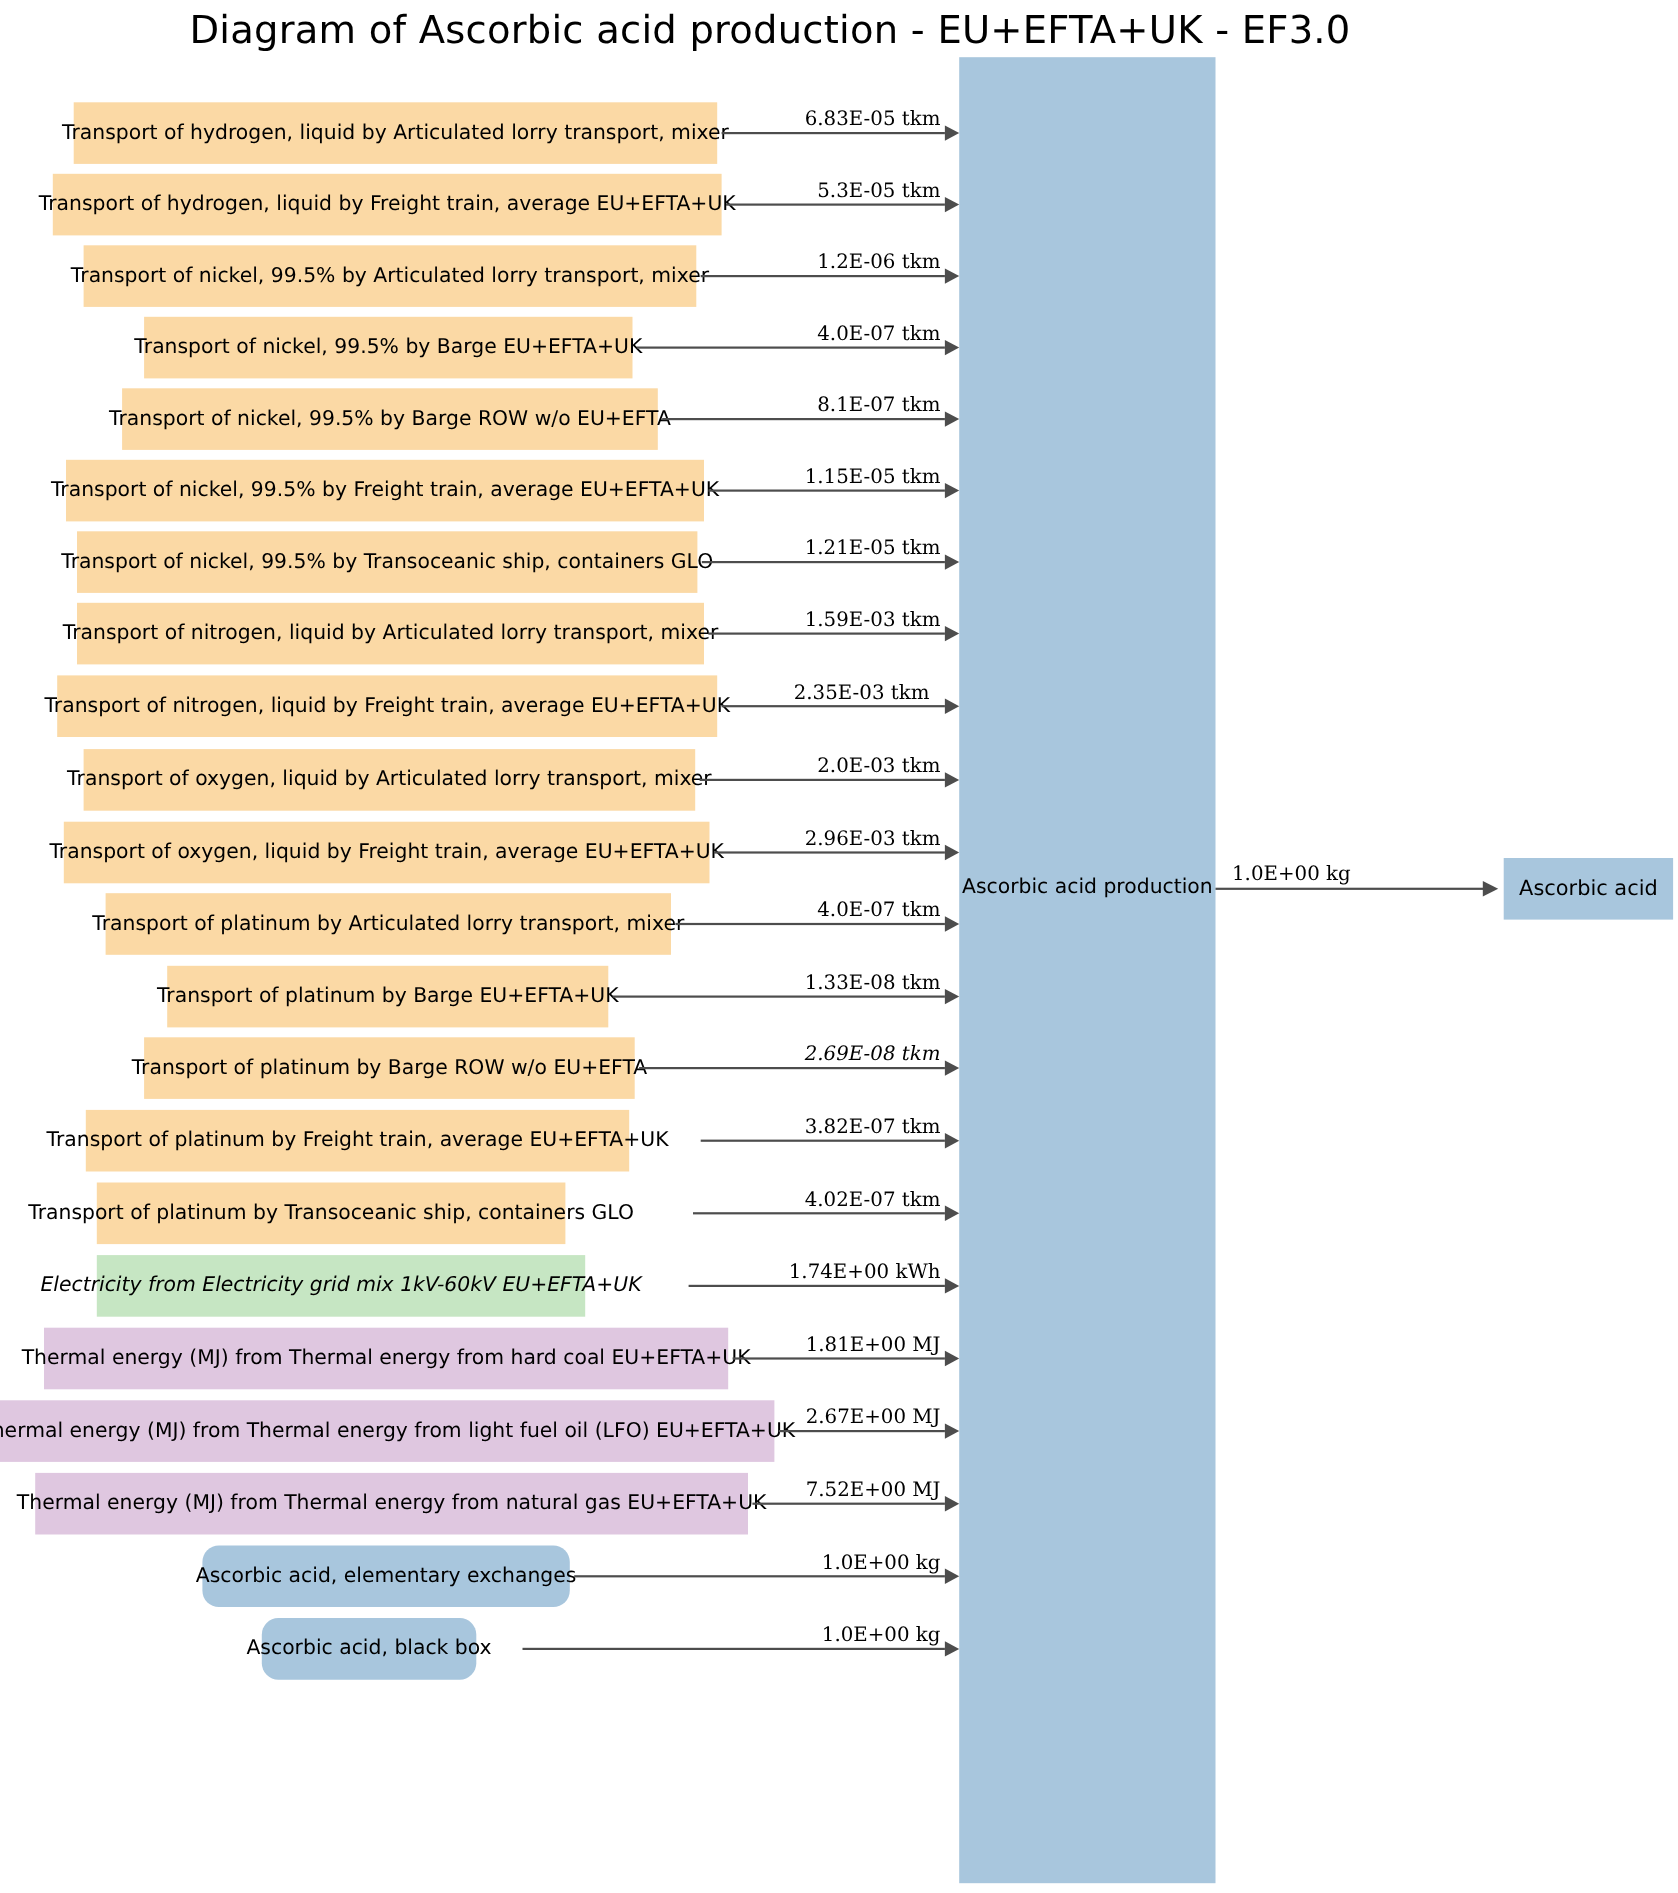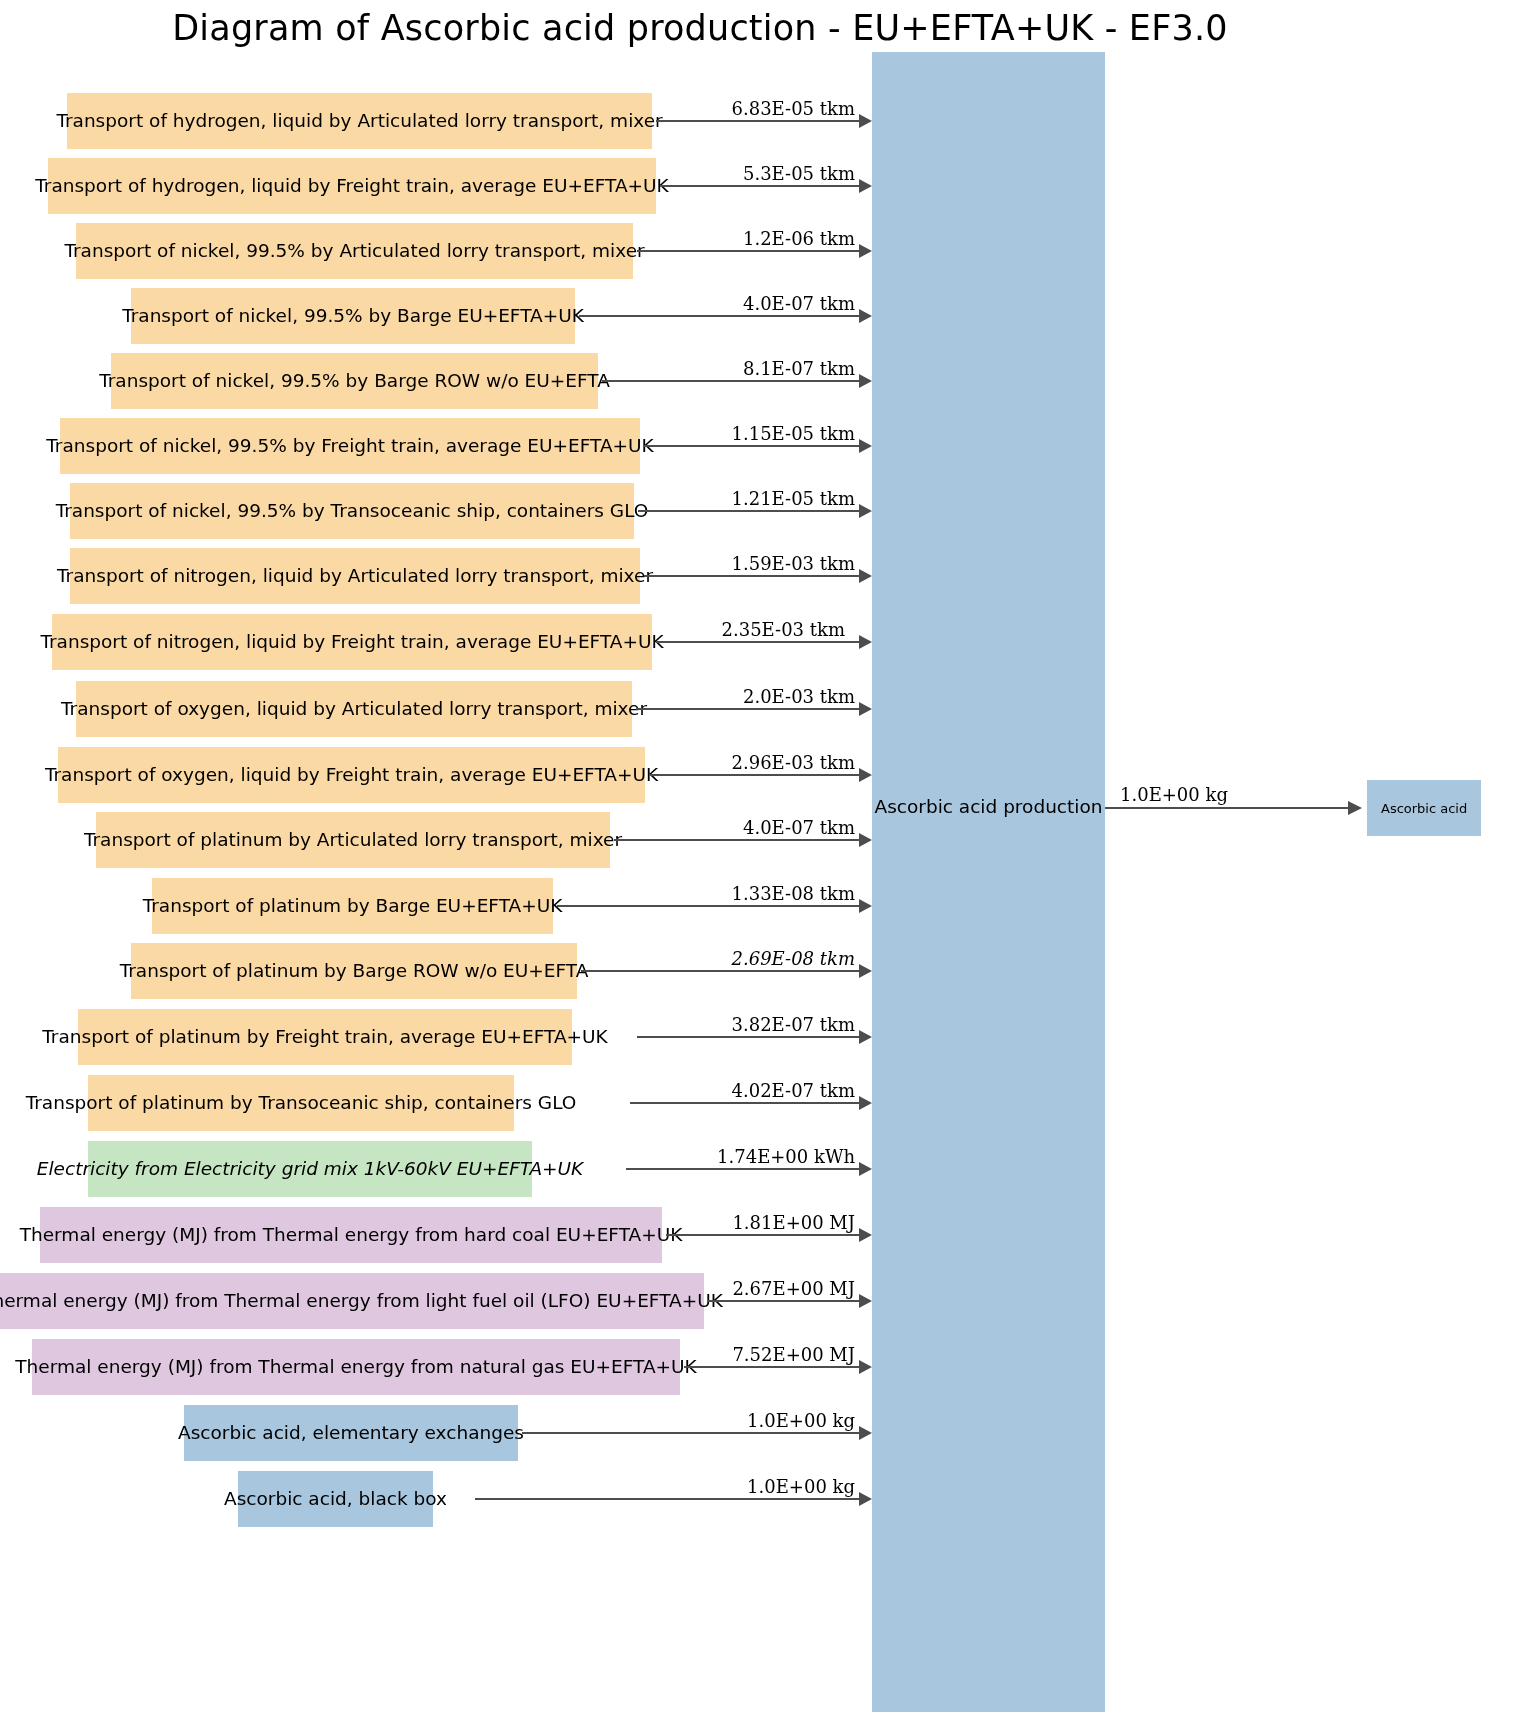--- a/index.html
+++ b/index.html
@@ -67,21 +67,21 @@
     padding: 0 13px;
     font-size: 18.5px;
     line-height: 1.1;
     color: #000000;
     white-space: nowrap;
     font-family: "DejaVu Sans", sans-serif;
   }
   .node-box.cat-transport { background: #fbd9a5; }
   .node-box.cat-electricity { background: #c6e6c3; }
   .node-box.cat-thermal { background: #dfc7e0; }
-  .node-box.cat-product { background: #a8c6dd; }
+  .node-box.cat-product { background: #a8c6dd; border-radius: 15px; }
 
   
   .connector {
     position: absolute;
     top: 27px;
     height: 2px;
     background: #4d4d4d;
   }
   .arrowhead {
     position: absolute;
@@ -107,21 +107,21 @@
     left: 0; top: 780px;
     width: 1525px; height: 56px;
   }
   #output-node {
     position: absolute;
     left: 1367px; top: 0;
     height: 56px;
     padding: 0 14px;
     background: #a8c6dd;
     display: flex; align-items: center; justify-content: center;
-    font-size: 13px;
+    font-size: 19px;
     color: #000000;
     white-space: nowrap;
     font-family: "DejaVu Sans", sans-serif;
   }
   #output-connector {
     position: absolute;
     left: 1105px; top: 27px;
     width: 245px; height: 2px;
     background: #4d4d4d;
   }

